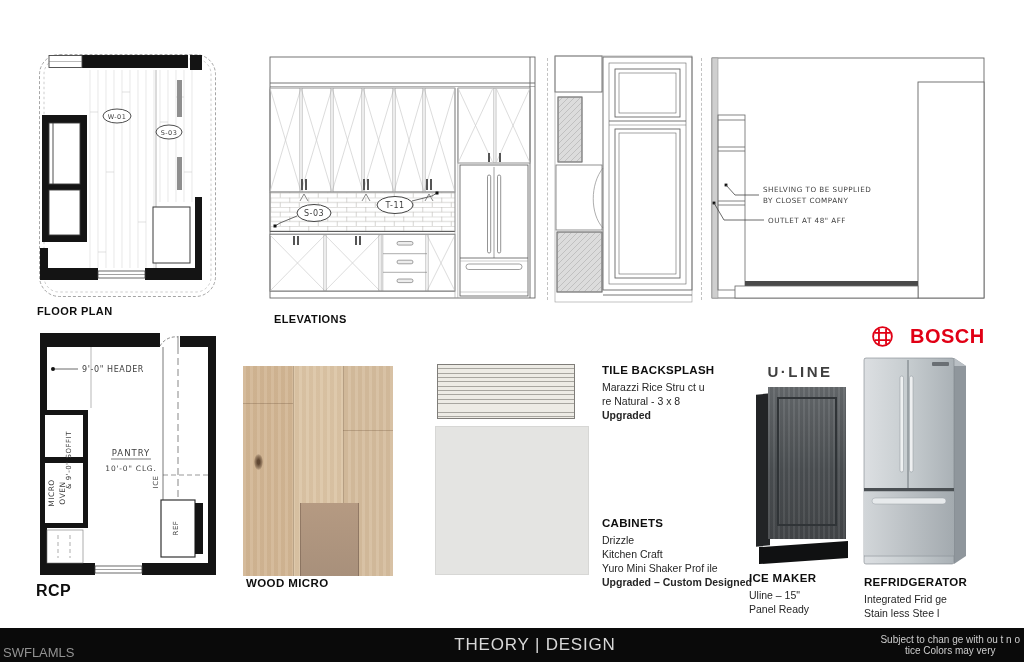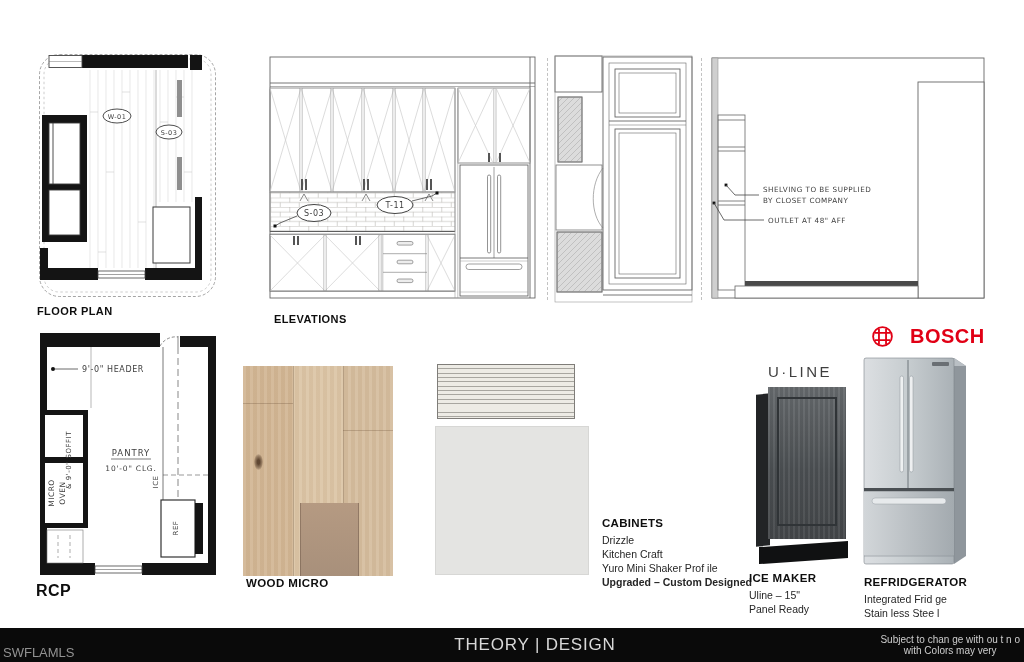--- a/index.html
+++ b/index.html
@@ -22,21 +22,21 @@
         background:linear-gradient(180deg,#b59a82,#a8907b);border-left:1px solid rgba(70,50,35,.3);border-right:1px solid rgba(70,50,35,.3);}
   .wood .grain{position:absolute;inset:0;background:repeating-linear-gradient(90deg,rgba(255,255,255,.07) 0 3px,rgba(120,90,60,.05) 3px 7px);}
   .wood .knot{position:absolute;left:7%;top:42%;width:9px;height:16px;border-radius:50%;
         background:radial-gradient(#5f4733 20%,rgba(95,71,51,.45) 55%,rgba(95,71,51,0) 75%);}
   
   .tilesample{left:437px;top:364px;width:136px;height:53px;border:1px solid #7f7d79;
         background:repeating-linear-gradient(180deg,#edebe5 0 3.4px,#a8a6a0 3.4px 4.35px);}
   .drizzle{left:435px;top:426px;width:152px;height:147px;background:#e4e4e2;border:1px solid #d7d7d5;}
   
   .uline-logo{left:750px;top:363px;width:100px;text-align:center;font-size:15px;
-        letter-spacing:2.5px;color:#3f3f3f;font-weight:400;}
+        letter-spacing:2.5px;color:#3f3f3f;font-weight:700;}
   .icemaker{left:756px;top:387px;width:92px;height:174px;}
   .im-side{position:absolute;left:0;top:7px;width:14px;height:152px;background:#222426;transform:skewY(-7deg);}
   .im-front{position:absolute;left:12px;top:0;width:78px;height:152px;
         background:linear-gradient(180deg,#666a6d,#4c5053 55%,#44474a);}
   .im-grain{position:absolute;inset:0;background:repeating-linear-gradient(90deg,rgba(255,255,255,.06) 0 2px,rgba(0,0,0,.05) 2px 5px);}
   .im-inner{position:absolute;left:9px;right:9px;top:10px;bottom:13px;border:2px solid #303437;}
   .im-base{position:absolute;left:3px;bottom:0;width:89px;height:17px;background:#101112;transform:skewY(-4deg);}
   
   .bosch-logo{left:871px;top:325px;display:flex;align-items:center;gap:6px;}
   .bosch-word{font-weight:800;font-size:20px;letter-spacing:.5px;color:#e10015;margin-left:10px;}
@@ -320,20 +320,26 @@
     <div class="joint" style="left:0;width:33.5%;top:37px"></div>
     <div class="joint" style="left:66.5%;width:33.5%;top:64px"></div>
     <div class="darkplank"></div>
     <div class="knot"></div>
   </div>
   <div class="abs seclabel" style="left:246px;top:577px;font-size:11.5px">WOOD MICRO</div>
 
   <div class="abs tilesample"></div>
   <div class="abs drizzle"></div>
 
+  <div class="abs tblock" style="left:602px;top:363px;width:150px">
+    <div class="t">TILE BACKSPLASH</div>
+    <div>Marazzi Rice Stru ct u</div>
+    <div>re Natural - 3 x 8</div>
+    <div class="b">Upgraded</div>
+  </div>
 
   <div class="abs tblock" style="left:602px;top:516px;width:190px">
     <div class="t">CABINETS</div>
     <div>Drizzle</div>
     <div>Kitchen Craft</div>
     <div>Yuro Mini Shaker Prof ile</div>
     <div class="b">Upgraded – Custom Designed</div>
   </div>
 
   <div class="abs uline-logo">U·LINE</div>
@@ -388,17 +394,17 @@
     <div class="t">REFRIDGERATOR</div>
     <div>Integrated Frid ge</div>
     <div>Stain less Stee l</div>
   </div>
 
   <div class="abs footer">
     <div class="brand">THEORY | DESIGN</div>
     <div class="mark">SWFLAMLS</div>
     <div class="disc">
       <div>Subject to chan ge with ou t n o</div>
-      <div>with Colors may very</div>
+      <div>tice Colors may very</div>
     </div>
   </div>
 
 </div>
 
 </body></html>

